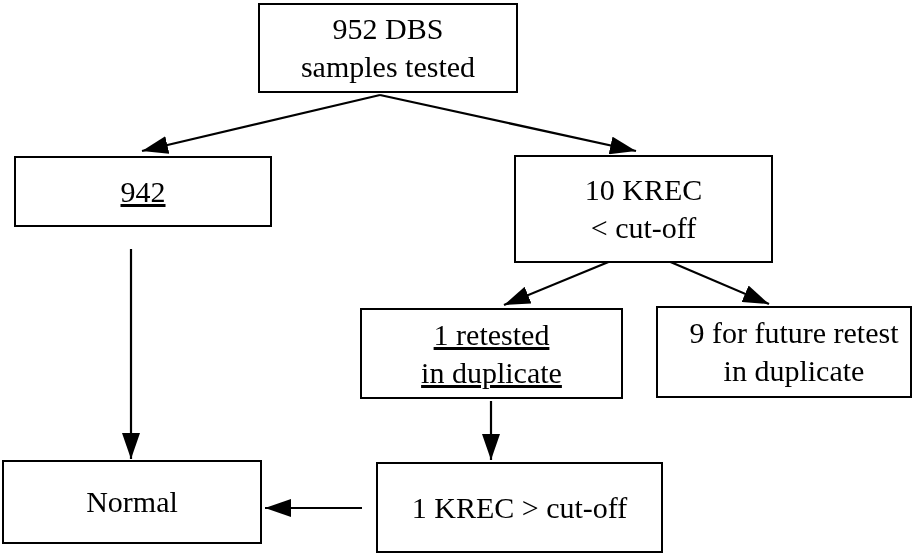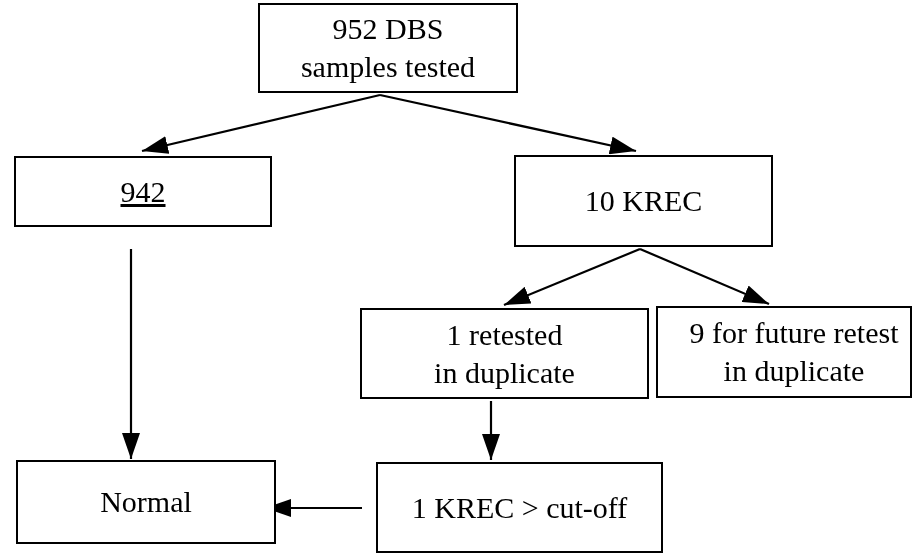--- a/index.html
+++ b/index.html
@@ -69,35 +69,36 @@
 
   <div class="box" style="left:258px; top:3px; width:260px; height:90px;">
     <span>952 DBS</span>
     <span>samples tested</span>
   </div>
 
   <div class="box" style="left:14px; top:156px; width:258px; height:71px;text-decoration:underline;">
     <span>942</span>
   </div>
 
-  <div class="box" style="left:514px; top:155px; width:259px; height:92px;">
+  <div class="box" style="left:514px; top:155px; width:259px; height:108px;">
     <span>10 KREC</span>
+    <span>&lt; cut-off</span>
   </div>
 
-  <div class="box" style="left:360px; top:308px; width:289px; height:91px;">
+  <div class="box" style="left:360px; top:308px; width:263px; height:91px;text-decoration:underline;">
     <span>1 retested</span>
     <span>in duplicate</span>
   </div>
 
   <div class="box" style="left:656px; top:306px; width:256px; height:92px;padding-left:20px;">
     <span>9 for future retest</span>
     <span>in duplicate</span>
   </div>
 
   <div class="box" style="left:360px; top:462px; width:287px; height:91px;margin-left:16px;">
     <span>1 KREC &gt; cut-off</span>
   </div>
 
-  <div class="box" style="left:16px; top:460px; width:260px; height:84px;">
+  <div class="box" style="left:2px; top:460px; width:260px; height:84px;">
     <span>Normal</span>
   </div>
 
 </div>
 
 </body></html>

